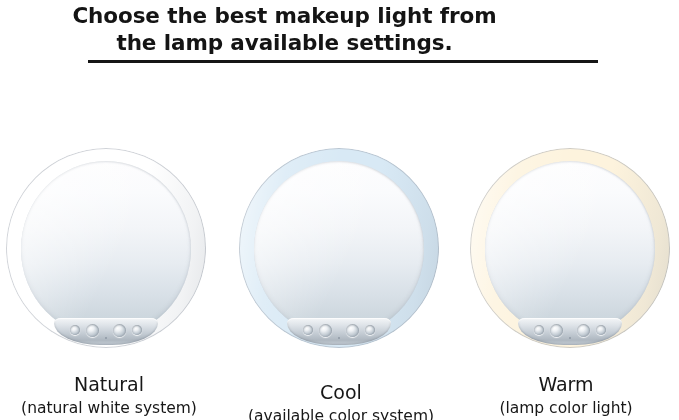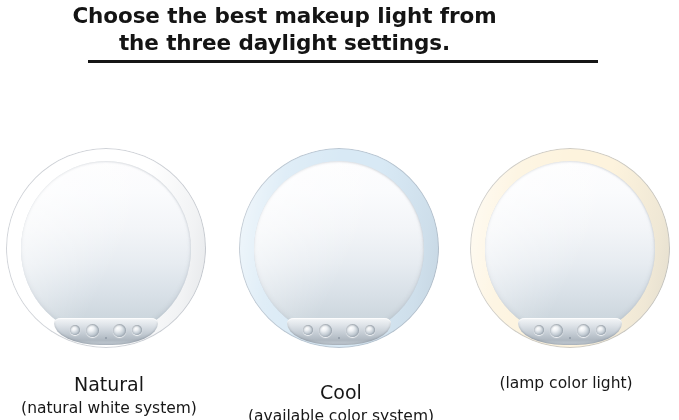--- a/index.html
+++ b/index.html
@@ -207,21 +207,21 @@
     font-weight: 400;
     color: #171717;
     white-space: nowrap;
   }
 </style>
 </head>
 <body>
 
 <div id="heading-block">
   <div class="heading-line">Choose the best makeup light from</div>
-  <div class="heading-line">the three daylight settings.</div>
+  <div class="heading-line">the lamp available settings.</div>
 </div>
 <div id="title-rule"></div>
 
 <div id="mirror-row">
 
   <div class="mirror-cell pos-0">
     <div class="mirror">
       <div class="light-ring" style="background: radial-gradient(circle at 50% 46%, rgb(255, 255, 255) 0%, rgb(255, 255, 255) 72%, rgb(253, 252, 250) 84%, rgb(240, 241, 242) 100%);"></div>
       <div class="ring-shade" style="background: linear-gradient(100deg, rgba(255, 255, 255, 0.72) 0%, rgba(255, 255, 255, 0.18) 22%, rgba(255, 255, 255, 0) 45%, rgba(255, 255, 255, 0) 62%, rgba(120, 132, 146, 0.1) 86%, rgba(110, 122, 136, 0.2) 100%);"></div>
       <div class="glass" style="background: linear-gradient(rgb(253, 253, 254) 0%, rgb(250, 251, 253) 18%, rgb(243, 245, 248) 38%, rgb(231, 236, 241) 58%, rgb(216, 224, 231) 76%, rgb(204, 214, 221) 90%, rgb(198, 210, 218) 100%);">
@@ -279,15 +279,16 @@
 <div id="caption-row">
   <div class="caption-cell pos-0">
     <div class="caption-title">Natural</div>
     <div class="caption-sub">(natural white system)</div>
   </div>
   <div class="caption-cell pos-1">
     <div class="caption-title">Cool</div>
     <div class="caption-sub">(available color system)</div>
   </div>
   <div class="caption-cell pos-2">
+    <div class="caption-title">Warm</div>
     <div class="caption-sub">(lamp color light)</div>
   </div>
 </div>
 
 </body></html>

